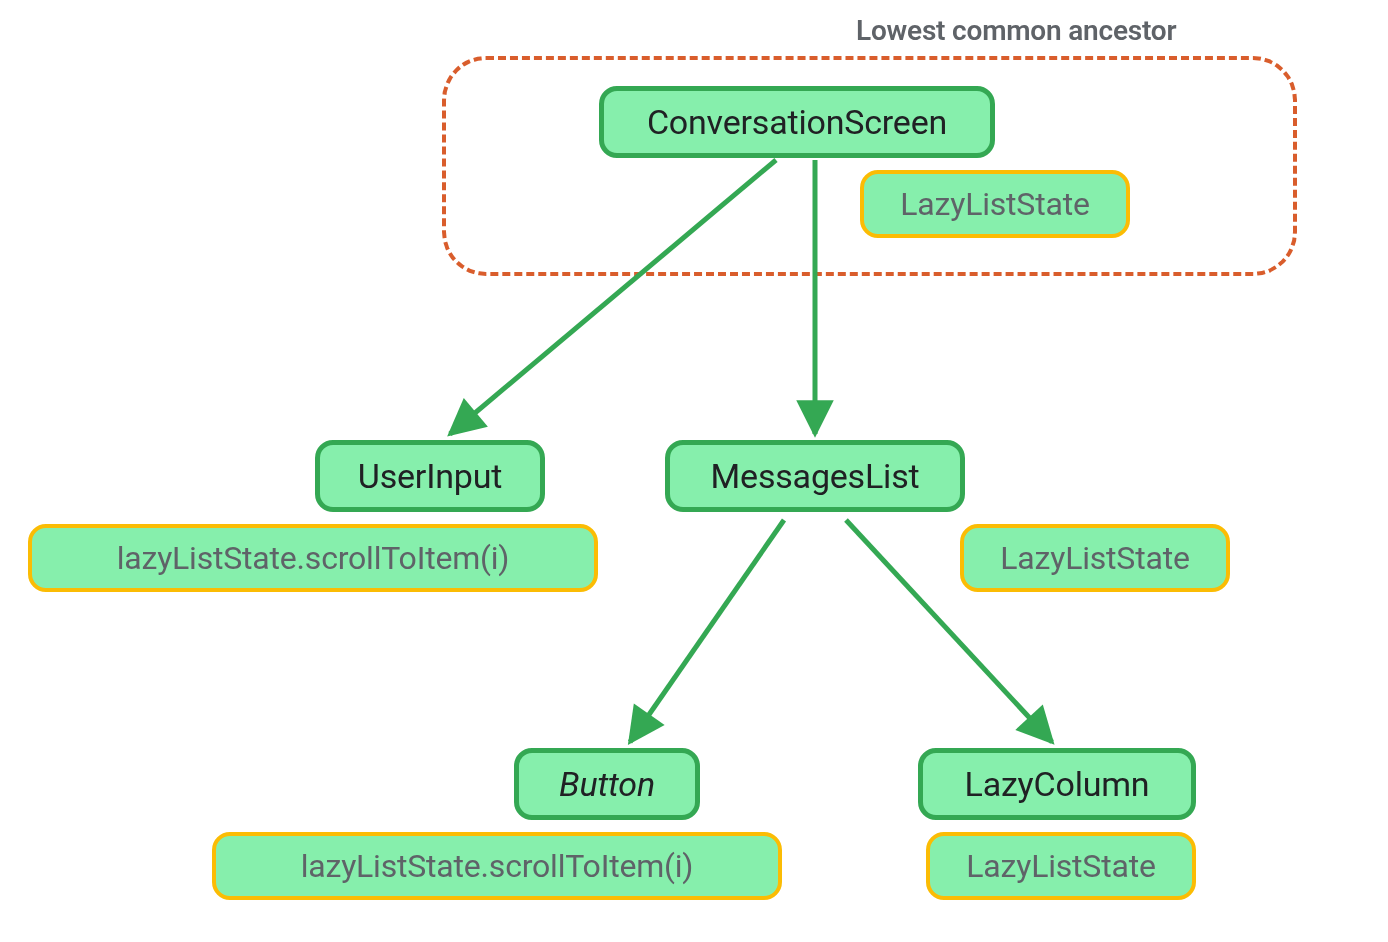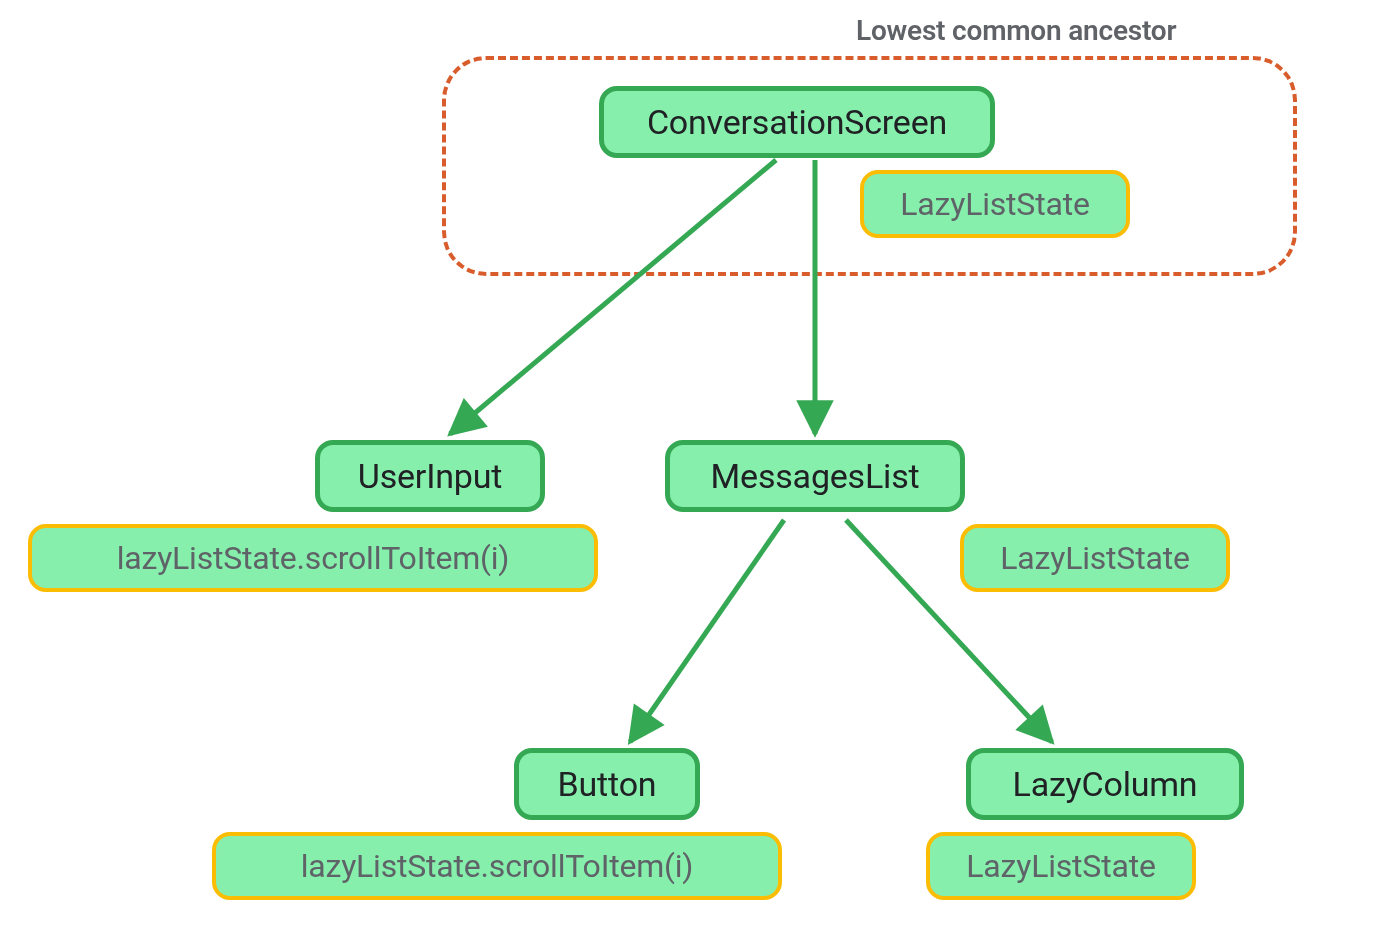--- a/index.html
+++ b/index.html
@@ -88,21 +88,21 @@
   <div class="node yellow" style="left:860px; top:170px; width:270px; height:68px;">LazyListState</div>
 
   <div class="node green" style="left:315px; top:440px; width:230px; height:72px;">UserInput</div>
 
   <div class="node yellow" style="left:28px; top:524px; width:570px; height:68px;">lazyListState.scrollToItem(i)</div>
 
   <div class="node green" style="left:665px; top:440px; width:300px; height:72px;">MessagesList</div>
 
   <div class="node yellow" style="left:960px; top:524px; width:270px; height:68px;">LazyListState</div>
 
-  <div class="node green" style="left:514px; top:748px; width:186px; height:72px;">Button</div>
+  <div class="node green" style="left:514px; top:748px; width:186px; height:72px;font-style:italic;">Button</div>
 
   <div class="node yellow" style="left:212px; top:832px; width:570px; height:68px;">lazyListState.scrollToItem(i)</div>
 
-  <div class="node green" style="left:918px; top:748px; width:278px; height:72px;margin-left:48px;">LazyColumn</div>
+  <div class="node green" style="left:918px; top:748px; width:278px; height:72px;">LazyColumn</div>
 
   <div class="node yellow" style="left:926px; top:832px; width:270px; height:68px;">LazyListState</div>
 
 </div>
 
 </body></html>

